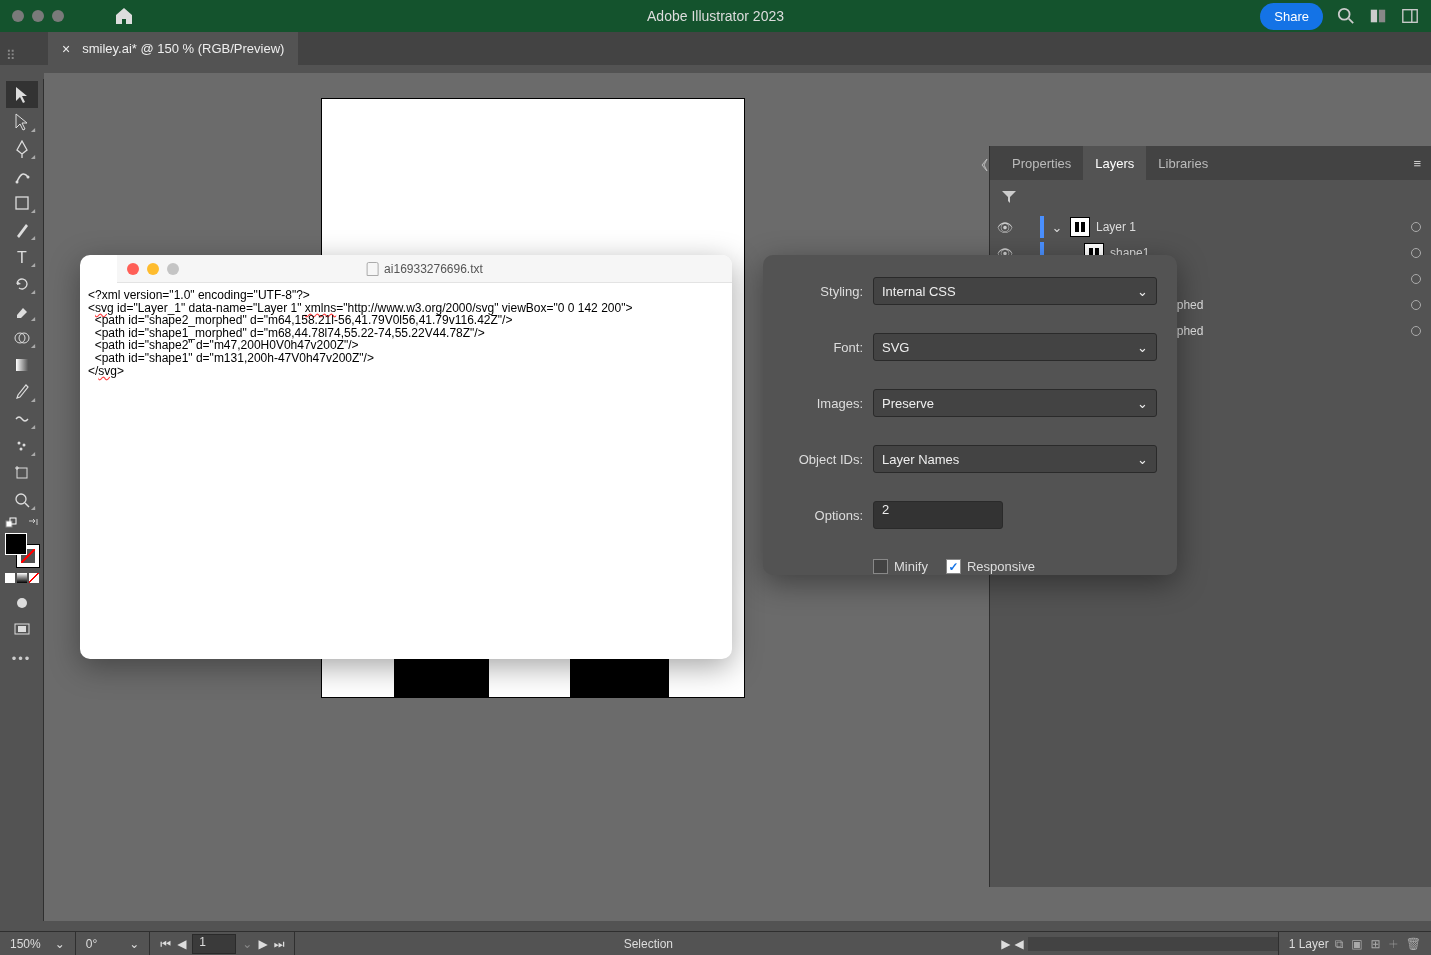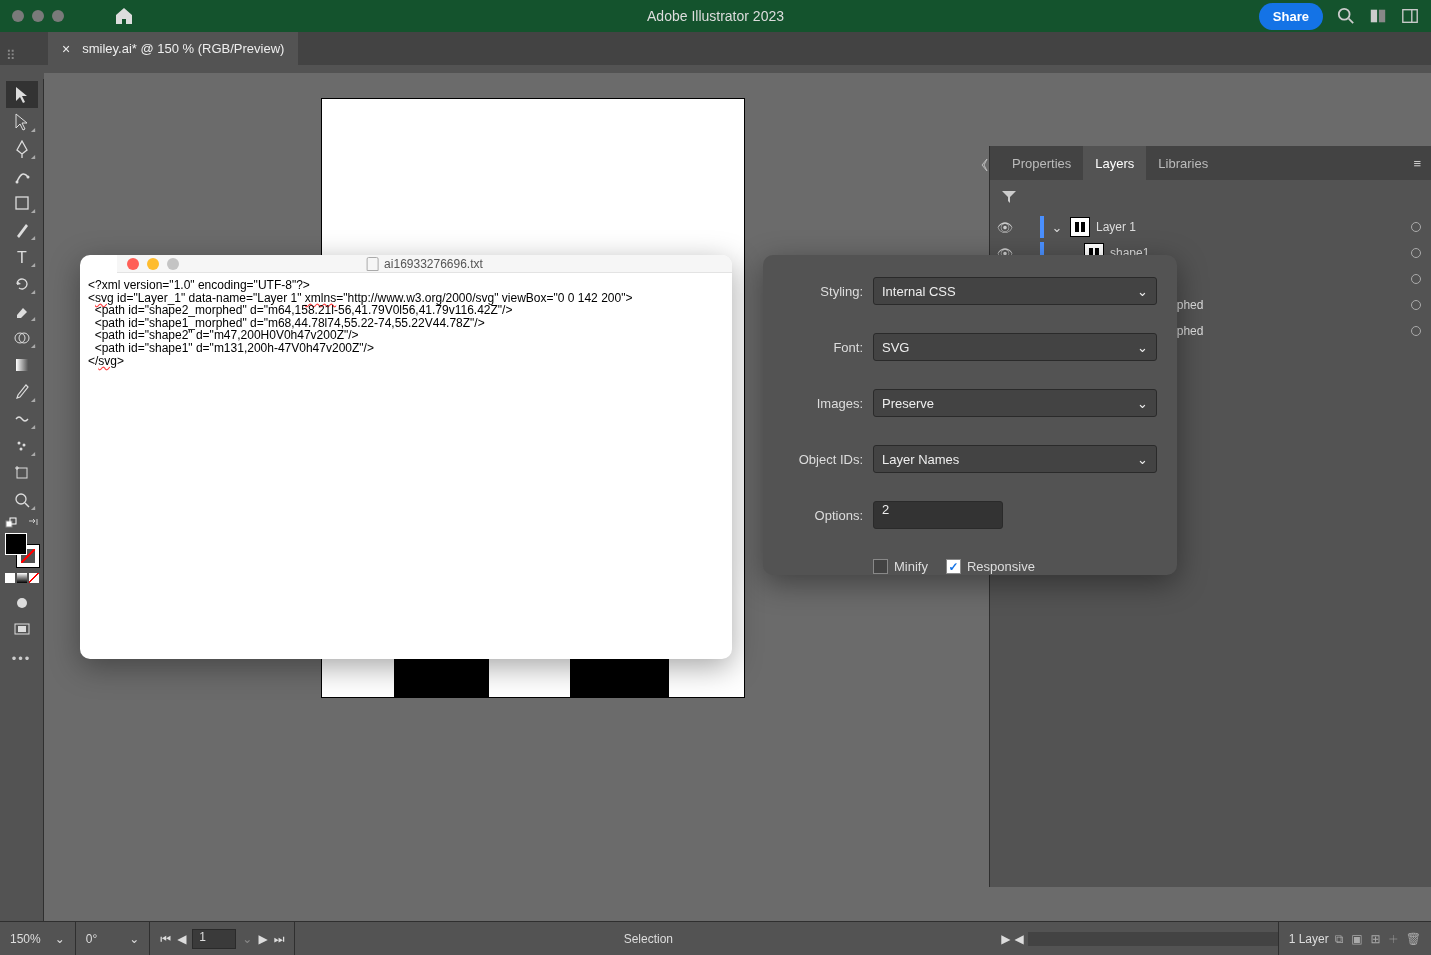--- a/index.html
+++ b/index.html
@@ -5,21 +5,21 @@
   * { box-sizing: border-box; margin: 0; padding: 0; font-family: -apple-system, "Helvetica Neue", Arial, sans-serif; }
   body { width: 1431px; height: 955px; background: #535353; color: #ddd; font-size: 13px; overflow: hidden; position: relative; }
   
   
   .titlebar { height: 32px; background: #14532d; display: flex; align-items: center; padding: 0 12px; position: relative; }
   .traffic { display: flex; gap: 8px; }
   .tl { width: 12px; height: 12px; border-radius: 50%; background: #7a7a7a; }
   .home-icon { margin-left: 50px; color: #ddd; }
   .app-title { position: absolute; left: 50%; transform: translateX(-50%); color: #ddd; font-size: 14px; }
   .tb-right { margin-left: auto; display: flex; align-items: center; gap: 14px; }
-  .share-btn { background: #1473e6; color: #fff; border: none; padding: 6px 14px; border-radius: 14px; font-size: 13px; font-weight: 700; }
+  .share-btn { background: #1473e6; color: #fff; border: none; padding: 6px 14px; border-radius: 14px; font-size: 13px; font-weight: 400; }
   .tb-ico { width: 18px; height: 18px; color: #ccc; }
 
   
   .tab-strip { height: 33px; background: #434343; display: flex; align-items: stretch; padding-left: 48px; }
   .doc-tab { display: flex; align-items: center; gap: 10px; padding: 0 14px; background: #535353; color: #eee; font-size: 13px; }
   .doc-tab .x { font-size: 14px; margin-right: 2px;}
   .grab { position: absolute; left: 6px; top: 48px; color:#888;}
 
   
   .tools { position: absolute; left: 0; top: 79px; width: 44px; bottom: 34px; background: #535353; border-right: 1px solid #2f2f2f; padding-top: 2px; display: flex; flex-direction: column; align-items: center; }
@@ -59,33 +59,33 @@
   .indent-bar { width: 4px; height: 22px; background: #4a90ff;}
   .indent-sp { display: inline-block;}
   .chev { width: 14px; text-align: center;}
   .thumb { width: 20px; height: 20px; background: #fff; border: 1px solid #000; display: flex; align-items: center; justify-content: center; font-size: 8px;}
   .thumb .mb { display:flex; gap:2px;} .thumb .mb div{width:4px;height:10px;background:#000;}
   .thumb.tri-th { background: #fff;} .thumb.tri-th::before{content:"";border-left:12px solid #000; border-top:8px solid transparent; border-bottom:8px solid transparent;}
   .lname { flex: 1; font-size: 12px;}
   .circ { width: 10px; height: 10px; border: 1px solid #aaa; border-radius: 50%;}
   
   
-  .statusbar { position: absolute; left: 0; right: 0; bottom: 0; height: 34px; background: #535353; border-top: 1px solid #2f2f2f; display: flex; align-items: center; font-size: 12px;}
+  .statusbar { position: absolute; left: 0; right: 0; bottom: 0; height: 24px; background: #535353; border-top: 1px solid #2f2f2f; display: flex; align-items: center; font-size: 12px;}
   .sb-left { display: flex; align-items: center; height: 100%;}
   .sb-box { padding: 0 10px; border-right: 1px solid #2f2f2f; height: 100%; display: flex; align-items: center; gap: 4px;}
   .sb-nav { display: flex; align-items: center; gap: 6px;}
   .sb-nav .pg { background: #3a3a3a; border: 1px solid #2a2a2a; width: 44px; height: 20px; padding: 0 6px;}
   .sb-center { flex:1; text-align:center;}
   .sb-scroll-track { width: 250px; height: 14px; background: #434343; position: relative;}
   .sb-right { margin-left: auto; display: flex; align-items: center; gap: 6px; padding: 0 10px; border-left: 1px solid #2f2f2f; height: 100%;}
   .sb-iconrow { display:flex; gap:8px; color:#aaa;}
 
   
   .txt-win { position: absolute; left: 80px; top: 255px; width: 652px; height: 404px; background: #fff; border-radius: 10px; box-shadow: 0 8px 30px rgba(0,0,0,.35); overflow: hidden;}
-  .txt-tb { height: 18px; background: #f6f6f6; border-bottom: 1px solid #e3e3e3; display: flex; align-items: center; padding: 0 10px; position: relative; margin-left: 37px;}
+  .txt-tb { height: 28px; background: #f6f6f6; border-bottom: 1px solid #e3e3e3; display: flex; align-items: center; padding: 0 10px; position: relative; margin-left: 37px;}
   .txt-traffic { display: flex; gap: 8px;}
   .ttl { width: 12px; height: 12px; border-radius: 50%;}
   .ttl.r{background:#ff5f57;} .ttl.y{background:#febc2e;} .ttl.g{background:#c4c4c4;}
   .txt-title { position: absolute; left: 50%; transform: translateX(-50%); color: #555; font-size: 12px; display:flex; align-items:center; gap:6px;}
   .doc-ico{width:12px;height:14px;border:1px solid #aaa;border-radius:2px 2px 0 0;}
   .txt-body { padding: 6px 8px; font-family: Menlo, monospace; font-size: 12px; color: #000; white-space: pre; line-height: 1.05;}
   .redu { text-decoration: underline; text-decoration-color: #ff4040; text-decoration-style: wavy;}
 
   
   .svg-dialog { position: absolute; left: 763px; top: 255px; width: 414px; height: 320px; background: #535353; border-radius: 10px; box-shadow: 0 8px 30px rgba(0,0,0,.4); overflow: hidden;}

